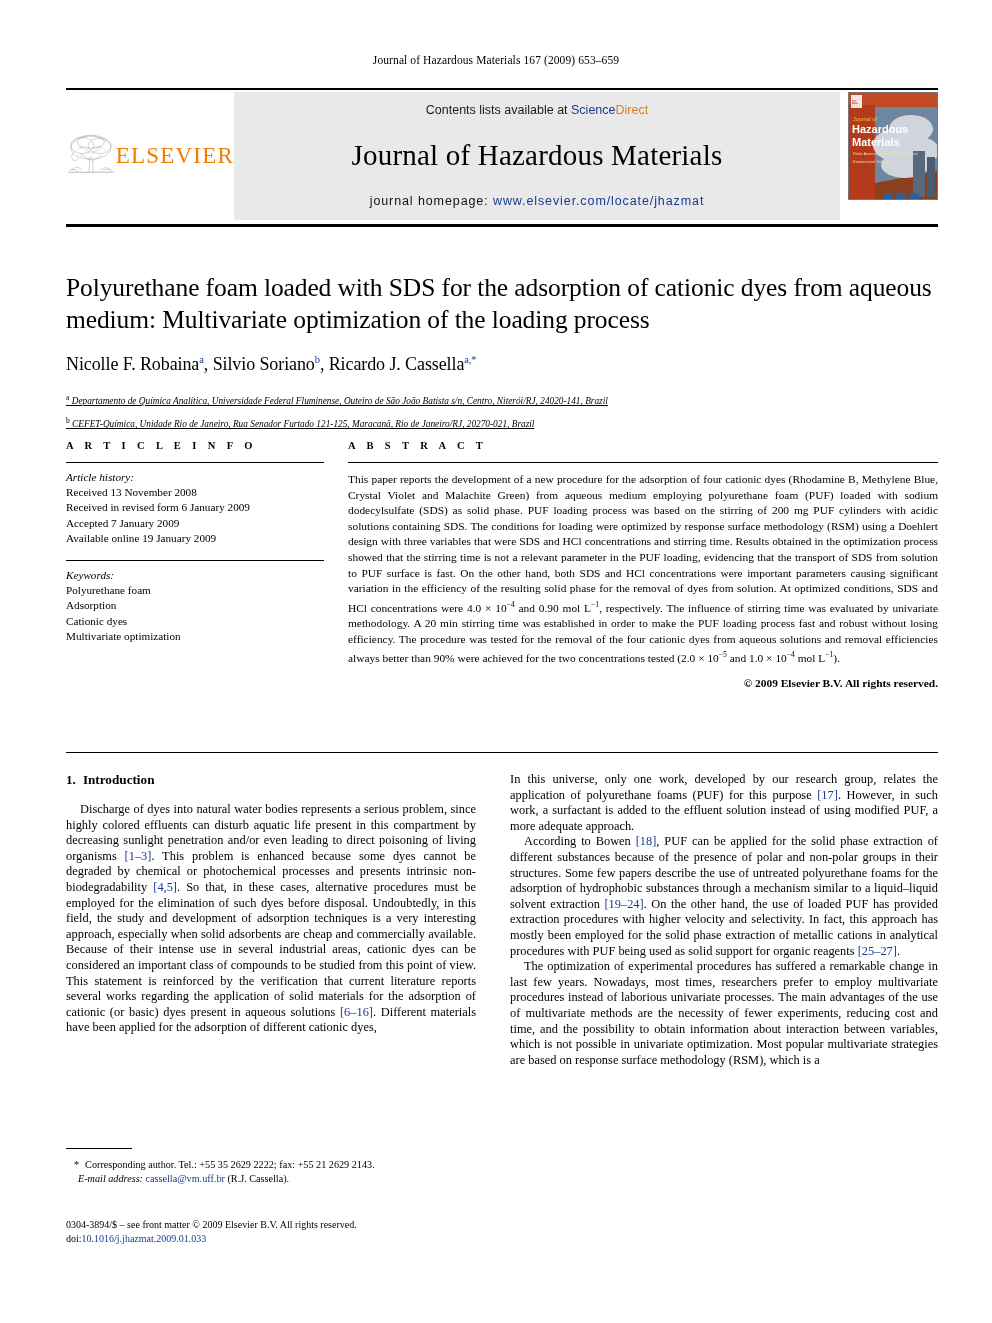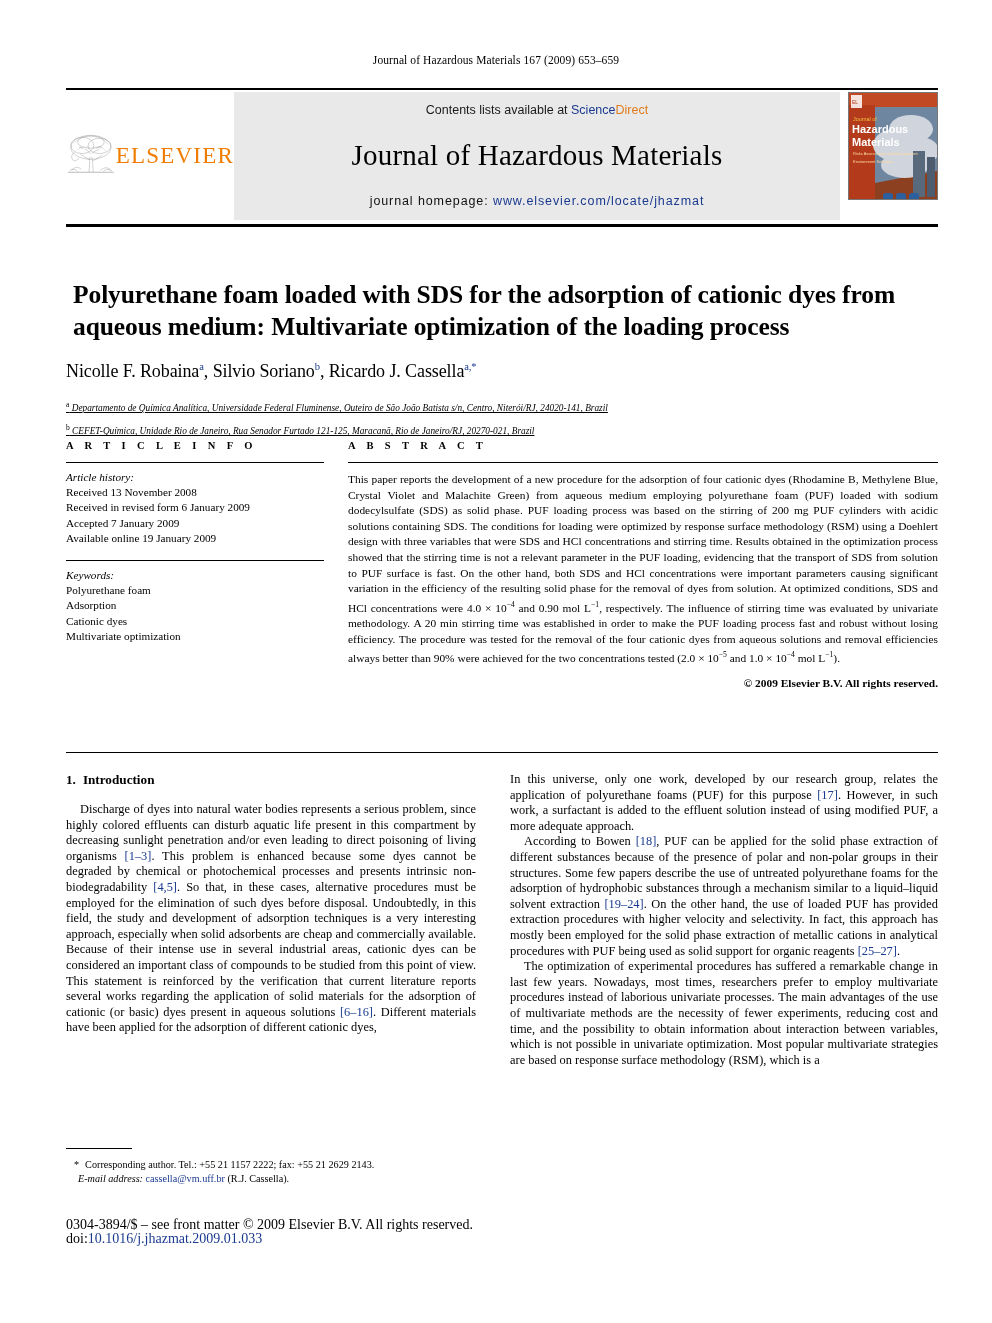--- a/index.html
+++ b/index.html
@@ -96,23 +96,23 @@
     background: #2a3a52;
   }
   .mast-rule-bottom {
     position: absolute; left: 0; top: 136px;
     width: 872px; height: 3px; background: #000;
   }
 
   
   .titleblock { position: absolute; left: 66px; top: 272px; width: 872px; }
   h1.title {
-    margin: 7px;
-    font-family: "Liberation Serif", serif;
-    font-weight: bold;
+    margin: 0;
+    font-family: "Liberation Serif", serif;
+    font-weight: normal;
     font-size: 25.5px;
     line-height: 32px;
     letter-spacing: -.1px;
   }
   .authors {
     margin-top: 18px;
     font-size: 18px;
     letter-spacing: -.1px;
   }
   .authors sup { font-size: 10.5px; color:#1a3a8f; vertical-align: super; }
@@ -190,21 +190,21 @@
   .fn-text {
     font-size: 10.2px;
     line-height: 14px;
     padding-left: 12px;
     text-indent: -4px;
   }
   .fn-text .star { margin-right: 6px; }
   .fn-text .em { font-style: italic; }
   .imprint {
     position: absolute; left: 66px; top: 1218px; width: 430px;
-    font-size: 14px;
+    font-size: 10px;
     line-height: 14.4px;
   }
   sup.sm { font-size: 7.6px; vertical-align: super; }
 </style>
 </head>
 <body>
 
 <div class="page">
 
   <div class="runhead">Journal of Hazardous Materials 167 (2009) 653–659</div>
@@ -338,21 +338,21 @@
     <div id="right-paras">
         <p class="body" style="text-indent: 0px;">In this universe, only one work, developed by our research group, relates the application of polyurethane foams (PUF) for this purpose <span class="ref">[17]</span>. However, in such work, a surfactant is added to the effluent solution instead of using modified PUF, a more adequate approach.</p>
         <p class="body">According to Bowen <span class="ref">[18]</span>, PUF can be applied for the solid phase extraction of different substances because of the presence of polar and non-polar groups in their structures. Some few papers describe the use of untreated polyurethane foams for the adsorption of hydrophobic substances through a mechanism similar to a liquid–liquid solvent extraction <span class="ref">[19–24]</span>. On the other hand, the use of loaded PUF has provided extraction procedures with higher velocity and selectivity. In fact, this approach has mostly been employed for the solid phase extraction of metallic cations in analytical procedures with PUF being used as solid support for organic reagents <span class="ref">[25–27]</span>.</p>
         <p class="body">The optimization of experimental procedures has suffered a remarkable change in last few years. Nowadays, most times, researchers prefer to employ multivariate procedures instead of laborious univariate processes. The main advantages of the use of multivariate methods are the necessity of fewer experiments, reducing cost and time, and the possibility to obtain information about interaction between variables, which is not possible in univariate optimization. Most popular multivariate strategies are based on response surface methodology (RSM), which is a</p>
       </div>
   </div>
 
   <div class="footnote">
     <div class="fn-rule"></div>
     <div class="fn-text">
-      <span class="star">*</span><span>Corresponding author. Tel.: +55 21 1157 2222; fax: +55 21 2629 2143.</span><br>
+      <span class="star">*</span><span>Corresponding author. Tel.: +55 35 2629 2222; fax: +55 21 2629 2143.</span><br>
       <span class="em">E-mail address:</span>
       <a class="link" href="#">cassella@vm.uff.br</a>
       <span>(R.J. Cassella).</span>
     </div>
   </div>
 
   <div class="imprint">
     <div>0304-3894/$ – see front matter © 2009 Elsevier B.V. All rights reserved.</div>
     <div><span>doi:</span><a class="link" href="#">10.1016/j.jhazmat.2009.01.033</a></div>
   </div>

